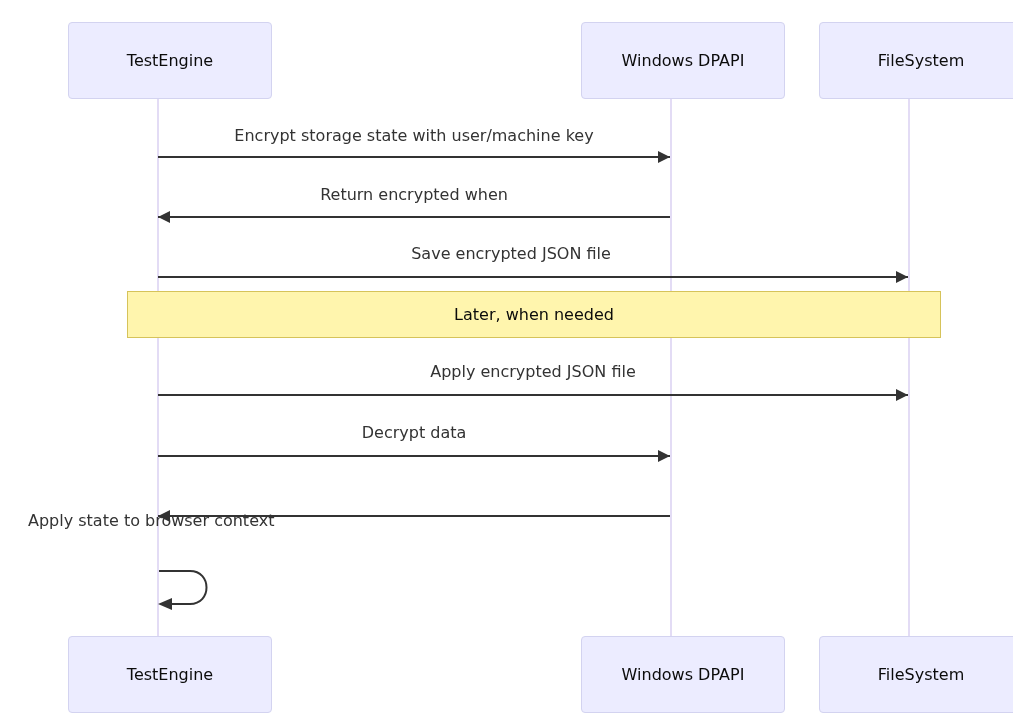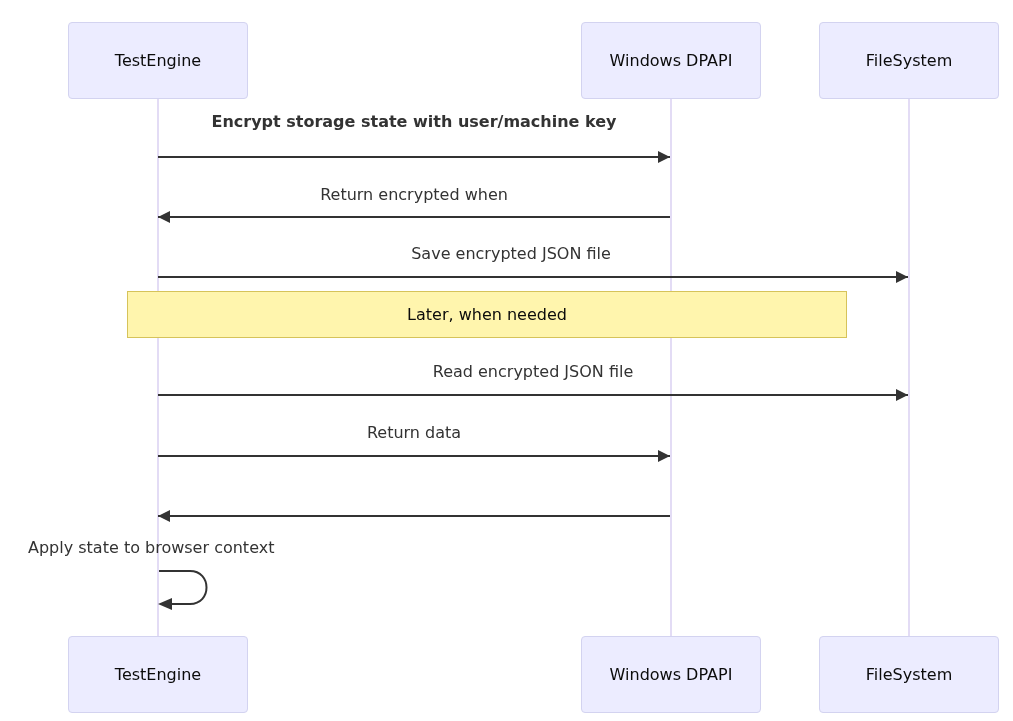--- a/index.html
+++ b/index.html
@@ -12,21 +12,21 @@
   }
   #diagram {
     position: relative;
     width: 1013px;
     height: 721px;
     background: #ffffff;
     overflow: hidden;
   }
   .actor-box {
     position: absolute;
-    width: 180px;
+    width: 204px;
     height: 77px;
     background: #ececff;
     border: 1px solid #d3d3f0;
     border-radius: 4px;
     box-sizing: border-box;
     display: flex;
     align-items: center;
     justify-content: center;
   }
   .actor-label {
@@ -104,48 +104,48 @@
   <div class="actor-box" style="left:68px; top:22px;">
     <span class="actor-label">TestEngine</span>
   </div>
   <div class="actor-box" style="left:581px; top:22px;">
     <span class="actor-label">Windows DPAPI</span>
   </div>
   <div class="actor-box" style="left:819px; top:22px;">
     <span class="actor-label">FileSystem</span>
   </div>
 
-  <div class="msg-label centered" style="left:414px; top:114px;font-weight:bold;">Encrypt storage state with user/machine key</div>
+  <div class="msg-label centered" style="left:414px; top:128px;">Encrypt storage state with user/machine key</div>
   <div class="msg-line" style="left:158px; top:156px; width:512px;"></div>
   <div class="arrowhead right" style="left:658px; top:151px;"></div>
 
   <div class="msg-label centered" style="left:414px; top:187px;">Return encrypted when</div>
   <div class="msg-line" style="left:158px; top:216px; width:512px;"></div>
   <div class="arrowhead left" style="left:158px; top:211px;"></div>
 
   <div class="msg-label centered" style="left:511px; top:246px;">Save encrypted JSON file</div>
   <div class="msg-line" style="left:158px; top:276px; width:750px;"></div>
   <div class="arrowhead right" style="left:896px; top:271px;"></div>
 
-  <div class="note-box" style="left:127px; top:291px; width:720px; height:47px;">
+  <div class="note-box" style="left:127px; top:291px; width:814px; height:47px;">
     <span class="note-label">Later, when needed</span>
   </div>
 
-  <div class="msg-label centered" style="left:533px; top:364px;">Read encrypted JSON file</div>
+  <div class="msg-label centered" style="left:533px; top:364px;">Apply encrypted JSON file</div>
   <div class="msg-line" style="left:158px; top:394px; width:750px;"></div>
   <div class="arrowhead right" style="left:896px; top:389px;"></div>
 
-  <div class="msg-label centered" style="left:414px; top:425px;">Return data</div>
+  <div class="msg-label centered" style="left:414px; top:425px;">Decrypt data</div>
   <div class="msg-line" style="left:158px; top:455px; width:512px;"></div>
   <div class="arrowhead right" style="left:658px; top:450px;"></div>
 
   <div class="msg-line" style="left:158px; top:515px; width:512px;"></div>
   <div class="arrowhead left" style="left:158px; top:510px;"></div>
 
-  <div class="msg-label" style="left:28px; top:540px;">Apply state to browser context</div>
+  <div class="msg-label" style="left:28px; top:513px;">Apply state to browser context</div>
   <svg class="self-loop" style="left:150px; top:560px;" width="80" height="55" viewBox="0 0 80 55">
     <path d="M 9 11 L 40 11 C 62 11, 62 44, 40 44 L 22 44" fill="none" stroke="#333333" stroke-width="2"></path>
     <polygon points="22,38 8,44 22,50" fill="#333333"></polygon>
   </svg>
 
   <div class="actor-box" style="left:68px; top:636px;">
     <span class="actor-label">TestEngine</span>
   </div>
   <div class="actor-box" style="left:581px; top:636px;">
     <span class="actor-label">Windows DPAPI</span>

